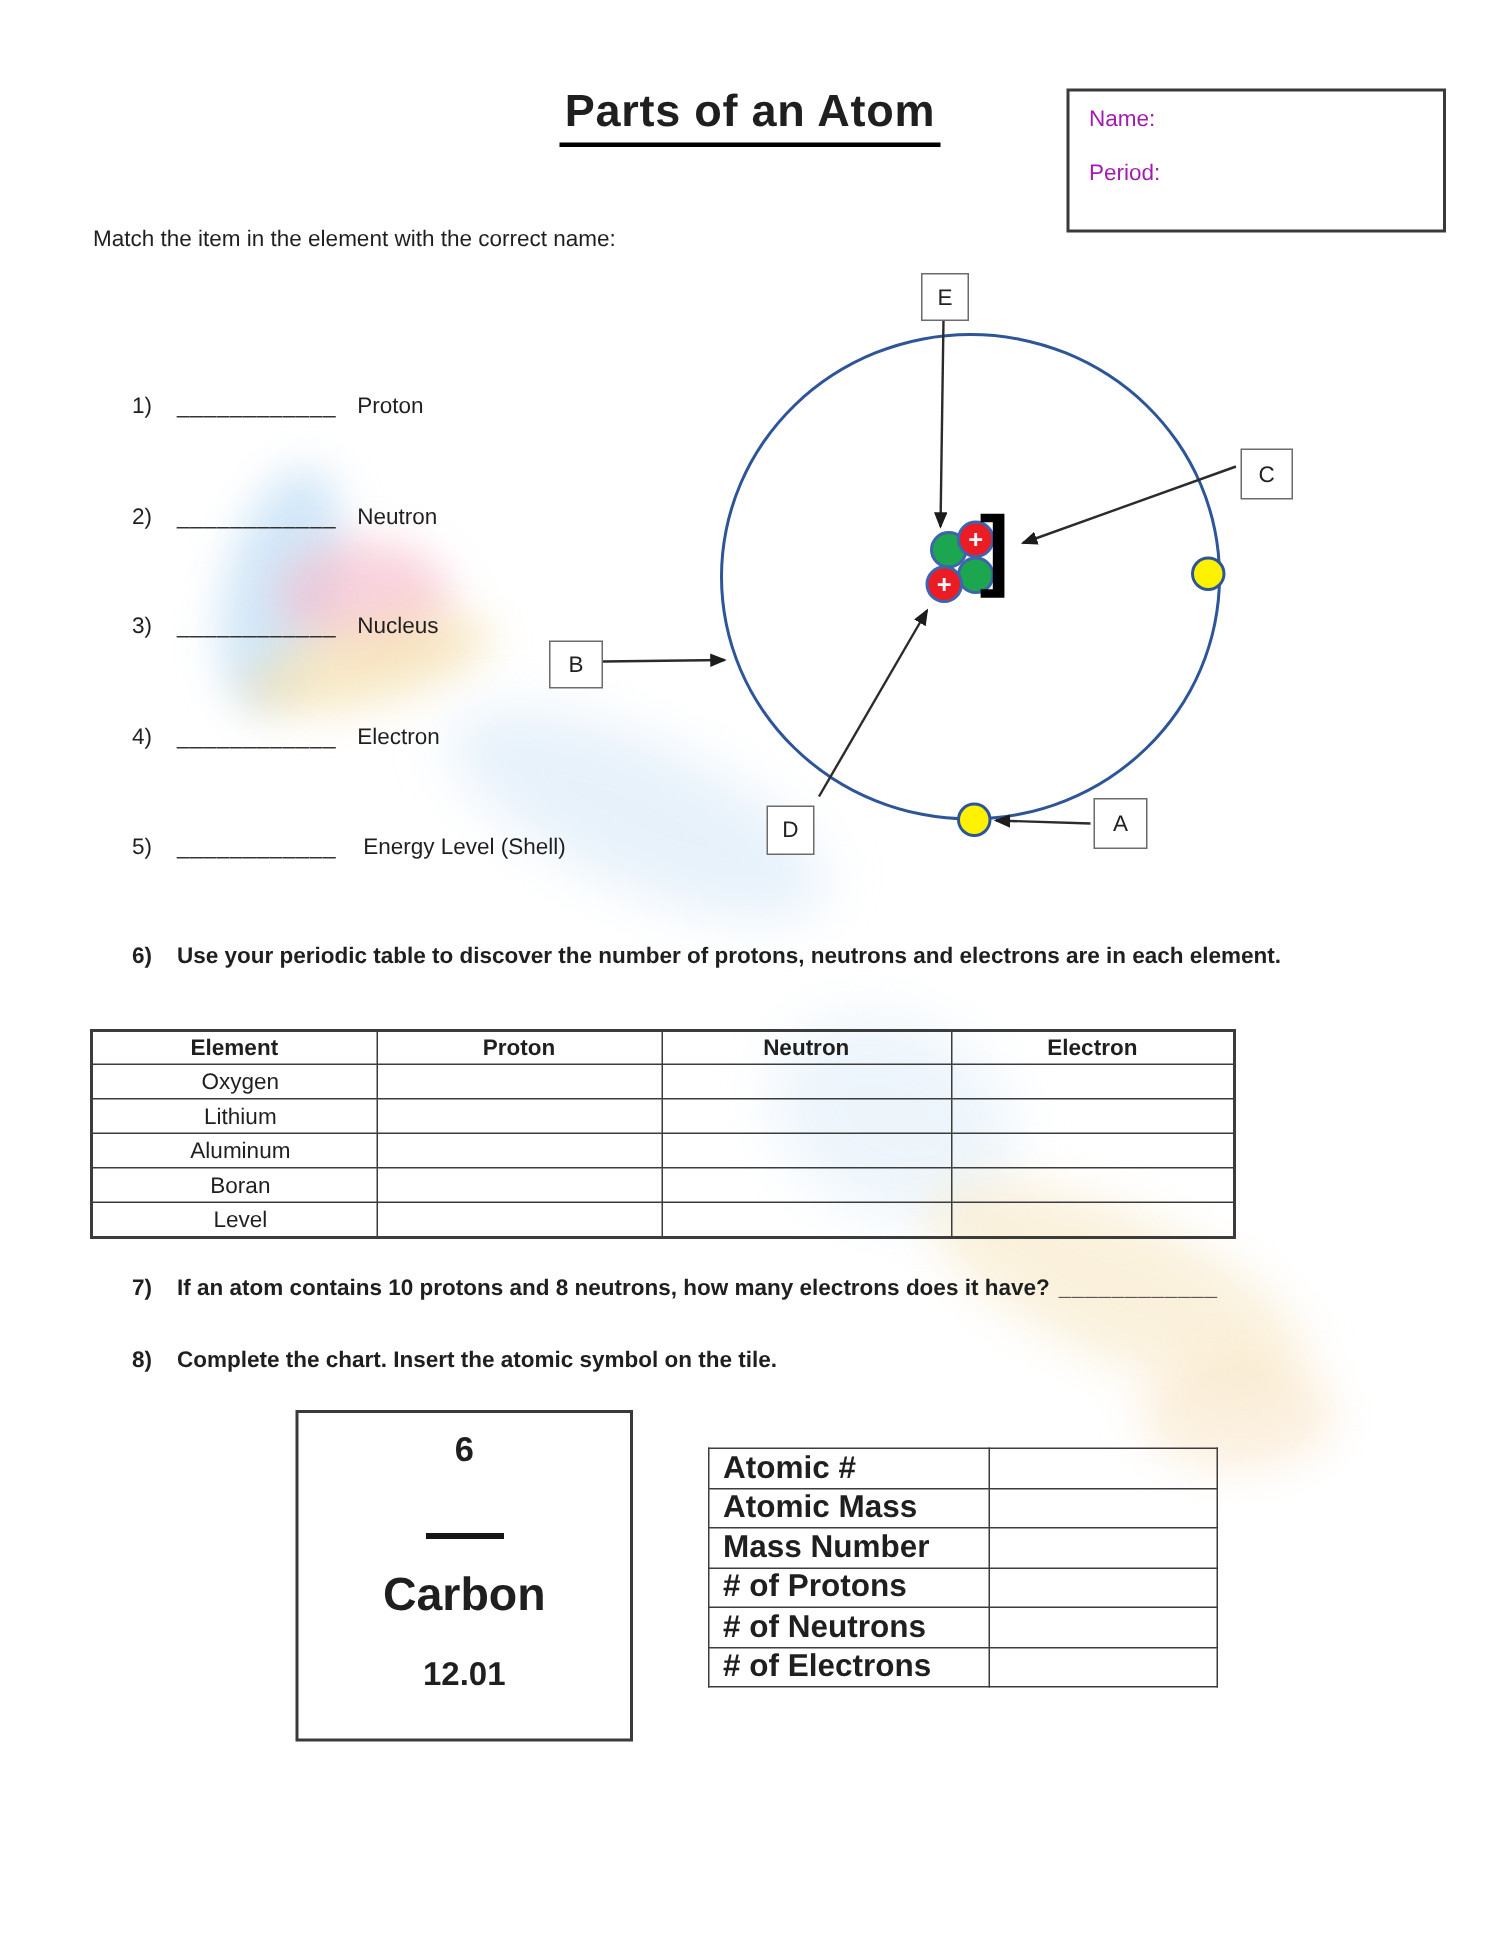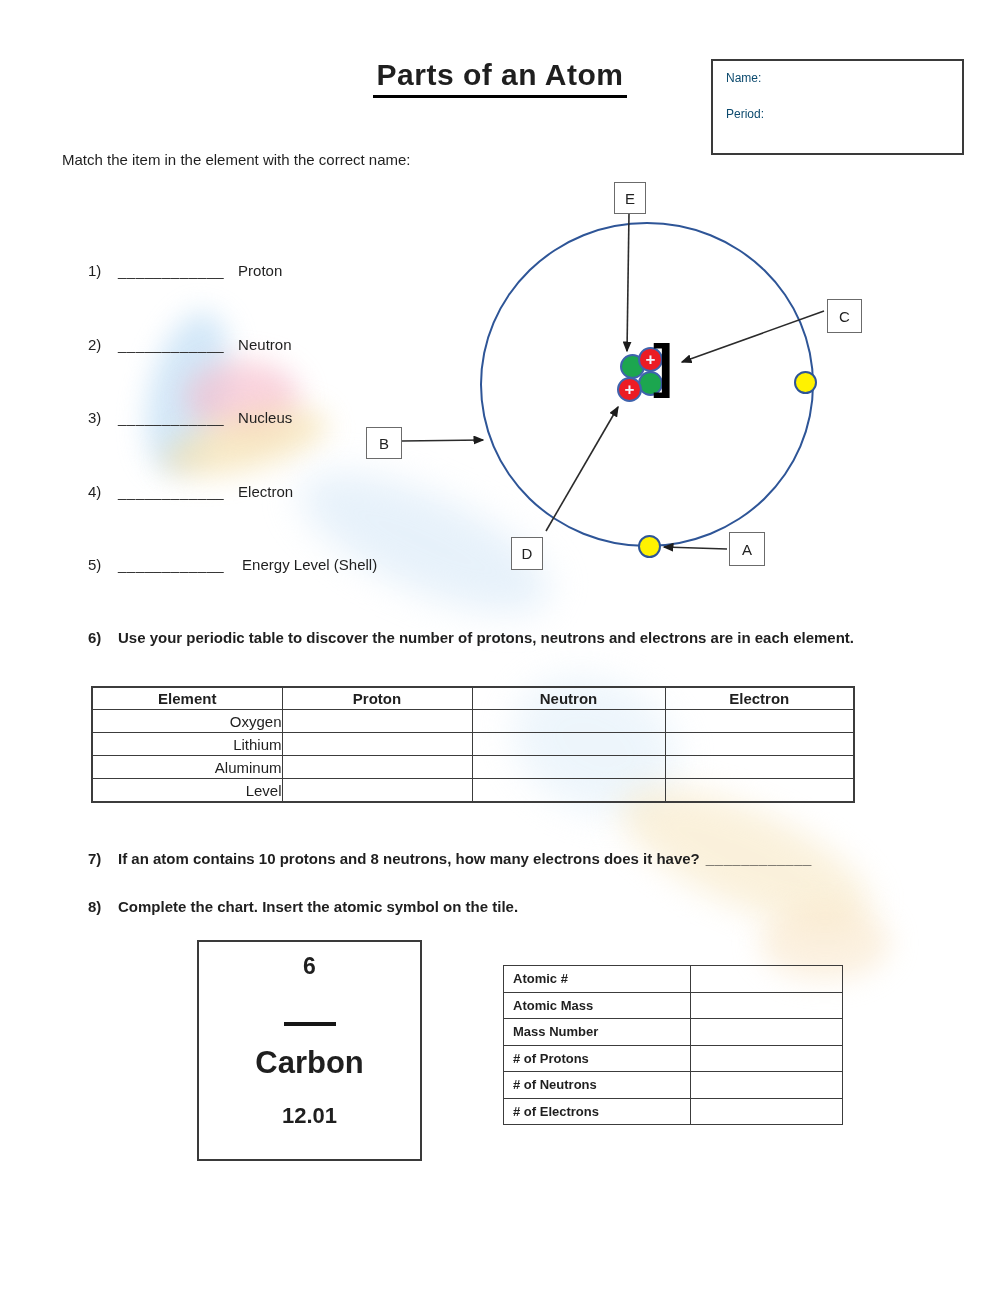--- a/index.html
+++ b/index.html
@@ -15,21 +15,21 @@
   .wm4{left:290px;top:495px;width:270px;height:95px;background:#cfe4f6;opacity:.5;transform:rotate(24deg);filter:blur(18px);}
   .wm5{left:510px;top:680px;width:170px;height:130px;background:#d8eaf8;opacity:.45;filter:blur(18px);transform:rotate(24deg);}
   .wm6{left:610px;top:810px;width:270px;height:95px;background:#f6e3b8;opacity:.5;transform:rotate(24deg);filter:blur(16px);}
   .wm7{left:760px;top:905px;width:130px;height:75px;background:#f8e2c0;opacity:.5;}
   
   .title-wrap{position:absolute;left:0;top:58px;width:1000px;text-align:center;z-index:2;}
   .title{display:inline-block;font-size:30px;font-weight:bold;letter-spacing:.5px;
          border-bottom:3px solid #000;padding:0 4px 3px 4px;}
   .name-box{position:absolute;left:711px;top:59px;width:249px;height:92px;
             border:2px solid #3a3a3a;background:#fff;z-index:2;}
-  .nb-line{position:absolute;left:13px;top:10px;font-size:12px;color:#0c4a6e;}
+  .nb-line{position:absolute;left:13px;top:10px;font-size:15px;color:#a21caf;}
   .nb-line.period{top:46px;}
   .instructions{position:absolute;left:62px;top:151px;font-size:15px;z-index:2;}
   
   .match-row{position:absolute;left:88px;font-size:15px;white-space:nowrap;z-index:2;}
   .mnum{display:inline-block;width:30px;}
   .mblank{display:inline-block;letter-spacing:.5px;color:#2a2a2a;}
   .mlabel{display:inline-block;margin-left:14px;}
   
   .orbit{position:absolute;left:480px;top:222px;width:330px;height:321px;
          border:2.4px solid #2e5597;border-radius:50%;z-index:1;}
@@ -48,28 +48,28 @@
   .lbl-e{left:614px;top:182px;}
   .lbl-c{left:827px;top:299px;width:33px;height:32px;}
   .lbl-b{left:366px;top:427px;width:34px;height:30px;}
   .lbl-d{left:511px;top:537px;height:31px;}
   .lbl-a{left:729px;top:532px;width:34px;height:32px;}
   
   .question{position:absolute;left:88px;font-size:15px;white-space:nowrap;z-index:2;font-weight:bold;}
   .qnum{display:inline-block;width:30px;}
   .qblank{letter-spacing:.5px;margin-left:6px;}
   
-  table{border-collapse:collapse;table-layout:fixed;background:transparent;margin-left:31px;}
+  table{border-collapse:collapse;table-layout:fixed;background:transparent;}
   .t1{position:absolute;left:60px;top:686px;width:762px;z-index:2;}
   .t1 th,.t1 td{border:1.5px solid #3c3c3c;font-size:15px;padding:0 0 0 8px;background:transparent;}
   .t1 th{height:21px;font-weight:bold;text-align:center;padding:0;}
-  .t1 td{height:22px;text-align:right;}
+  .t1 td{height:22px;text-align:center;}
   .t1{border:2px solid #3c3c3c;}
   .t2{position:absolute;left:472px;top:965px;width:339px;z-index:2;border:1.5px solid #3c3c3c;}
-  .t2 td{border:1.2px solid #3c3c3c;font-size:13px;height:25.5px;padding:0 0 0 9px;}
+  .t2 td{border:1.2px solid #3c3c3c;font-size:21px;height:25.5px;padding:0 0 0 9px;}
   .t2 td.lab{font-weight:bold;}
   
   .tile{position:absolute;left:197px;top:940px;width:221px;height:217px;
         border:2.5px solid #3a3a3a;background:#fff;z-index:2;}
   .tile-num{position:absolute;top:11px;width:100%;text-align:center;font-size:23px;font-weight:bold;}
   .tile-line{position:absolute;top:80px;left:50%;transform:translateX(-50%);
              width:52px;height:3.5px;background:#161616;}
   .tile-name{position:absolute;top:103px;width:100%;text-align:center;font-size:31px;font-weight:bold;}
   .tile-mass{position:absolute;top:161px;width:100%;text-align:center;font-size:22px;font-weight:bold;}
 </style>
@@ -176,20 +176,26 @@
           <td></td>
           <td></td>
     </tr>
     <tr>
       <td>Aluminum</td>
       <td></td>
           <td></td>
           <td></td>
     </tr>
     <tr>
+      <td>Boran</td>
+      <td></td>
+          <td></td>
+          <td></td>
+    </tr>
+    <tr>
       <td>Level</td>
       <td></td>
           <td></td>
           <td></td>
     </tr>
   </tbody>
     </table>
 
   <div class="question" style="top:850px">
     <span class="qnum">7)</span><span>If an atom contains 10 protons and 8 neutrons, how many electrons does it have?</span><span class="qblank">____________</span>

